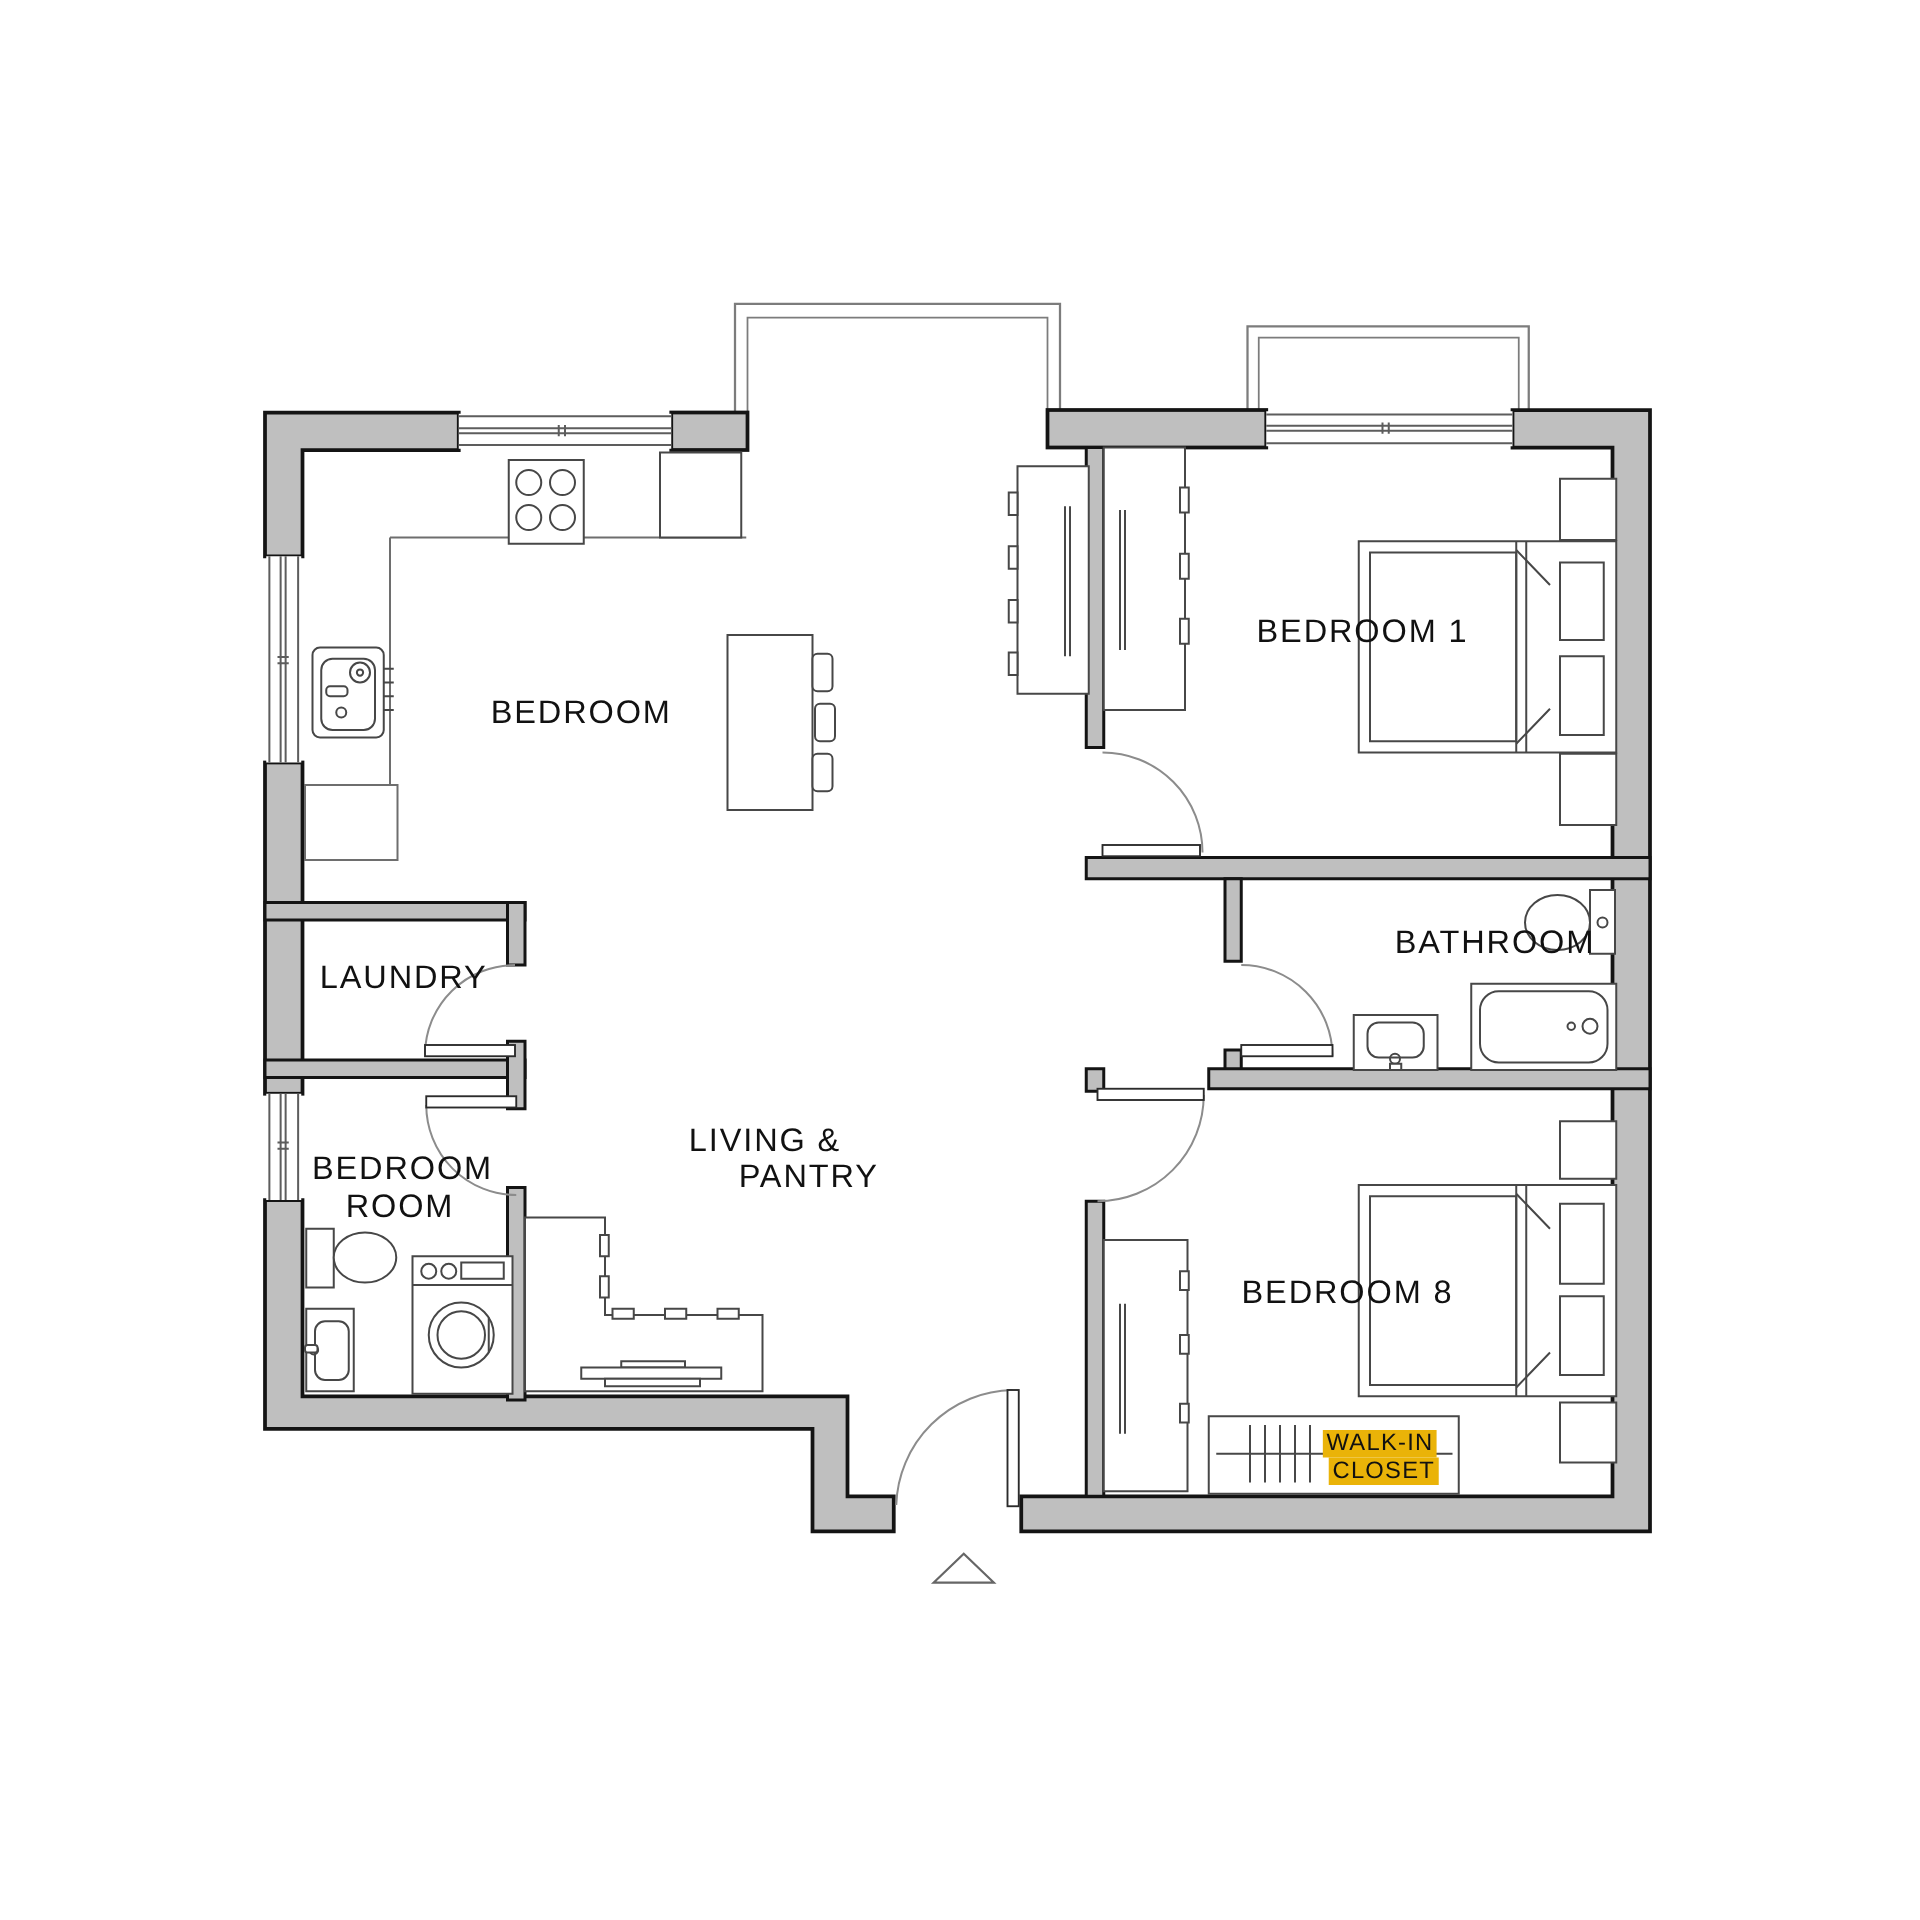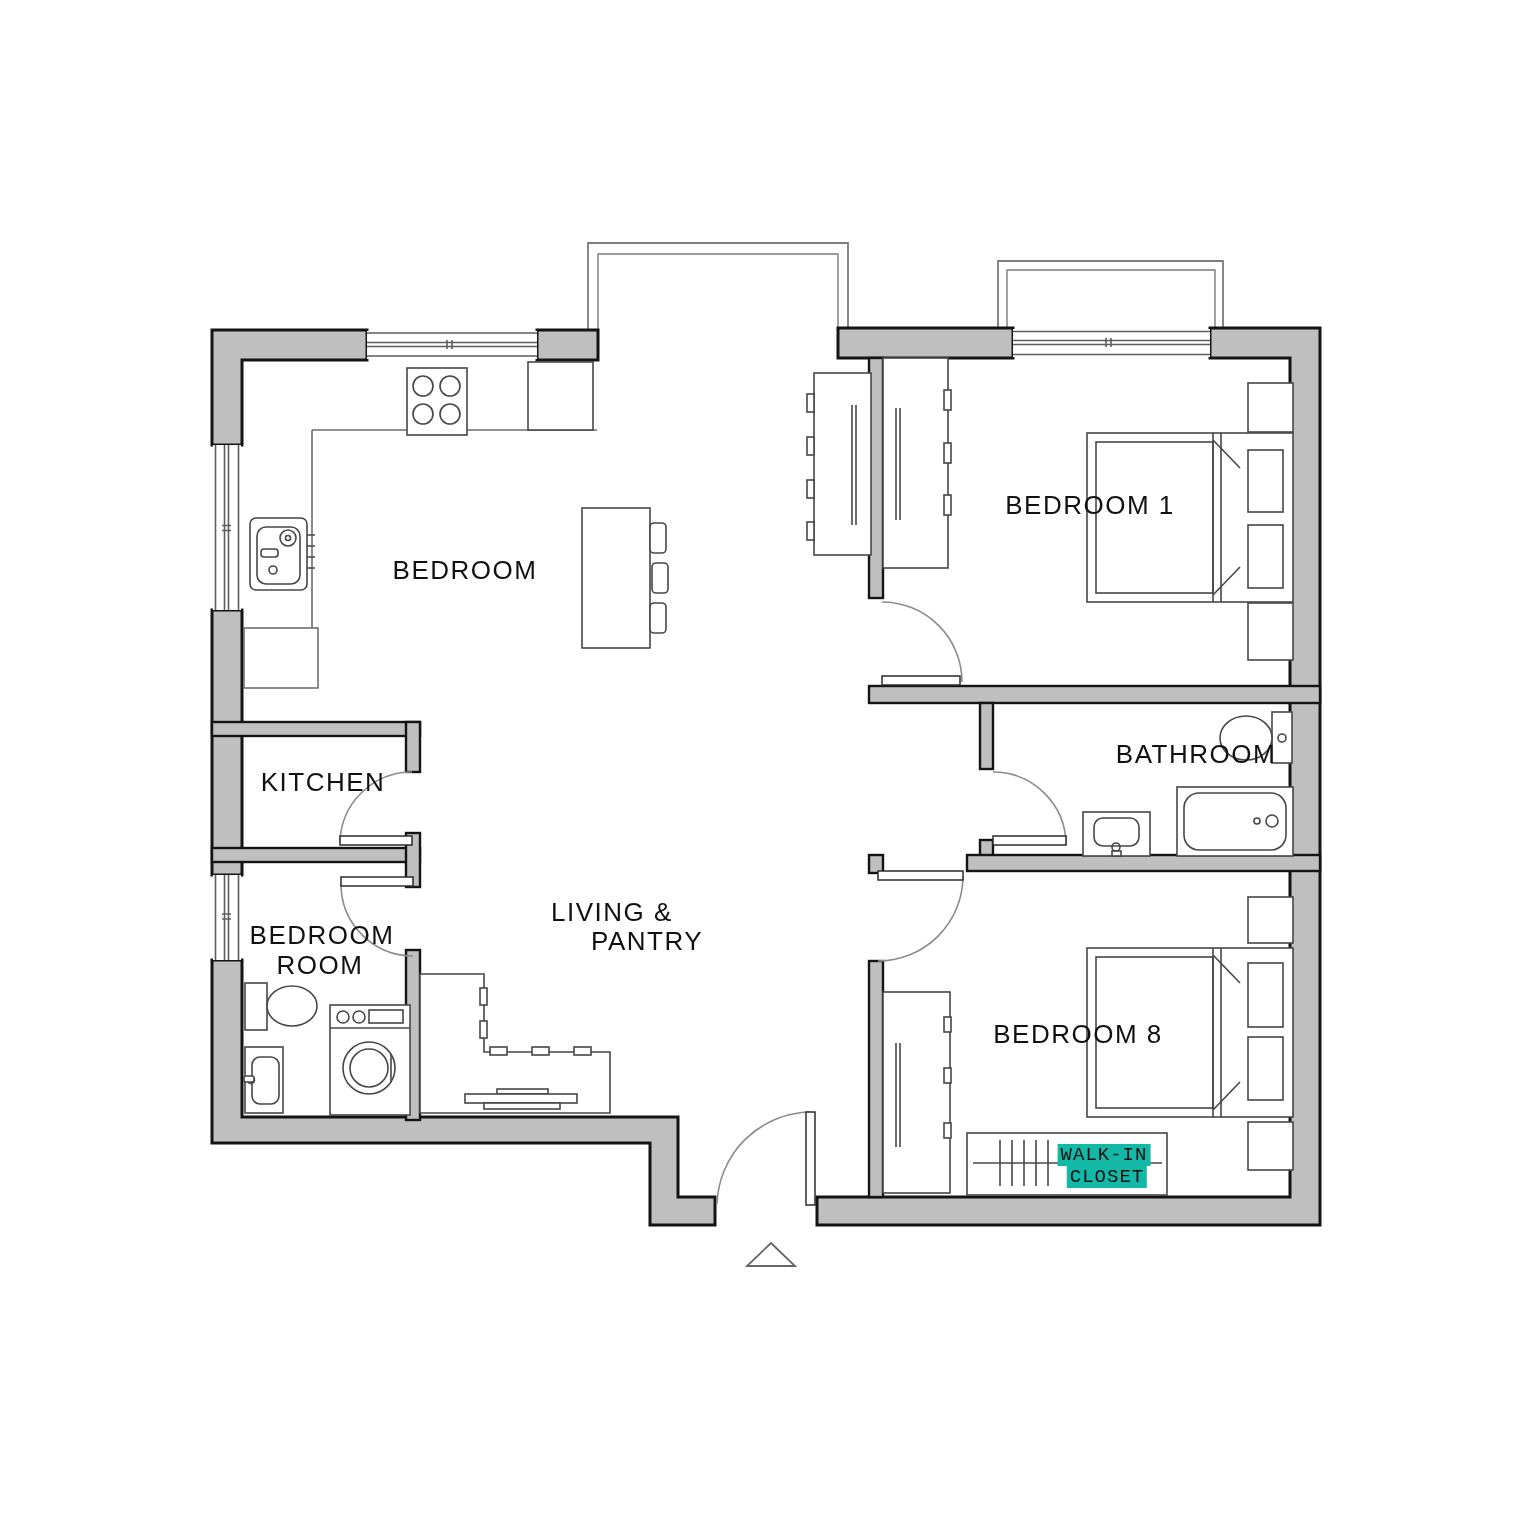--- a/index.html
+++ b/index.html
@@ -16,23 +16,22 @@
     position:absolute;
     transform:translate(-50%,-50%);
     font-size:26px;
     letter-spacing:1.5px;
     color:#111111;
     white-space:nowrap;
   }
   .room-label.small{
     font-size:19px;
     letter-spacing:1px;
-    background:#14b8a6;
+    background:#eab308;
     padding:0 3px;
-    font-family:Liberation Mono, monospace;
   }
   
   .wall{fill:#bfbfbf;stroke:#141414;stroke-width:3;}
   .iwall{fill:#bfbfbf;stroke:#141414;stroke-width:2.4;}
   .furn{fill:#ffffff;stroke:#474747;stroke-width:1.6;}
   .furn-line{fill:none;stroke:#474747;stroke-width:1.6;}
   .thin{fill:none;stroke:#7c7c7c;stroke-width:1.8;}
   .glass{fill:none;stroke:#5d5d5d;stroke-width:1.6;}
   .winbg{fill:#ffffff;stroke:none;}
   .arc{fill:none;stroke:#8c8c8c;stroke-width:1.6;}
@@ -256,21 +255,21 @@
     <rect class="furn" x="967" y="1133" width="200" height="62"></rect>
     <path class="furn-line" d="M973,1163 H1162"></path>
     <path class="furn-line" d="M1000,1140 V1186 M1012,1140 V1186 M1024,1140 V1186 M1036,1140 V1186 M1048,1140 V1186"></path>
   </g>
 </svg>
 
 <div class="labels">
   <div class="room-label" style="left:465px;top:570px">BEDROOM</div>
   <div class="room-label" style="left:1090px;top:505px">BEDROOM 1</div>
   <div class="room-label" style="left:1196px;top:754px">BATHROOM</div>
-  <div class="room-label" style="left:323px;top:782px">KITCHEN</div>
+  <div class="room-label" style="left:323px;top:782px">LAUNDRY</div>
   <div class="room-label" style="left:322px;top:935px">BEDROOM</div>
   <div class="room-label" style="left:320px;top:965px">ROOM</div>
   <div class="room-label" style="left:612px;top:912px">LIVING &amp;</div>
   <div class="room-label" style="left:647px;top:941px">PANTRY</div>
   <div class="room-label" style="left:1078px;top:1034px">BEDROOM 8</div>
   <div class="room-label small" style="left:1104px;top:1155px">WALK-IN</div>
   <div class="room-label small" style="left:1107px;top:1177px">CLOSET</div>
 </div>
 
 </div>

